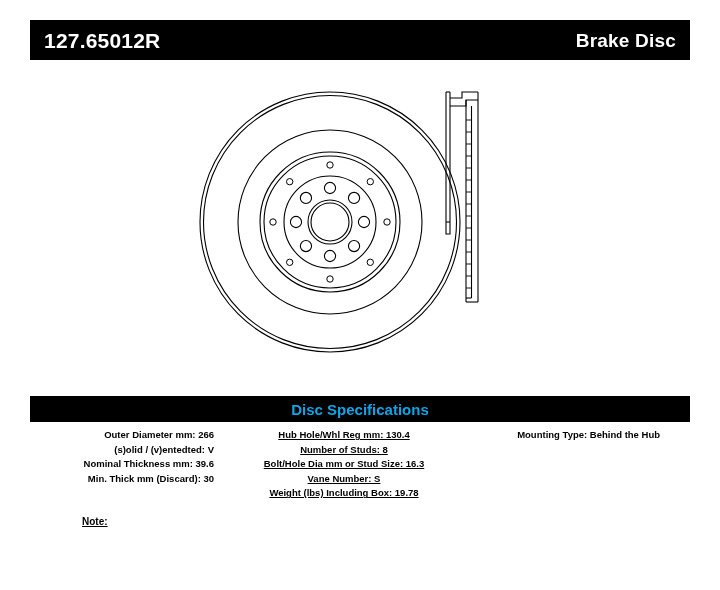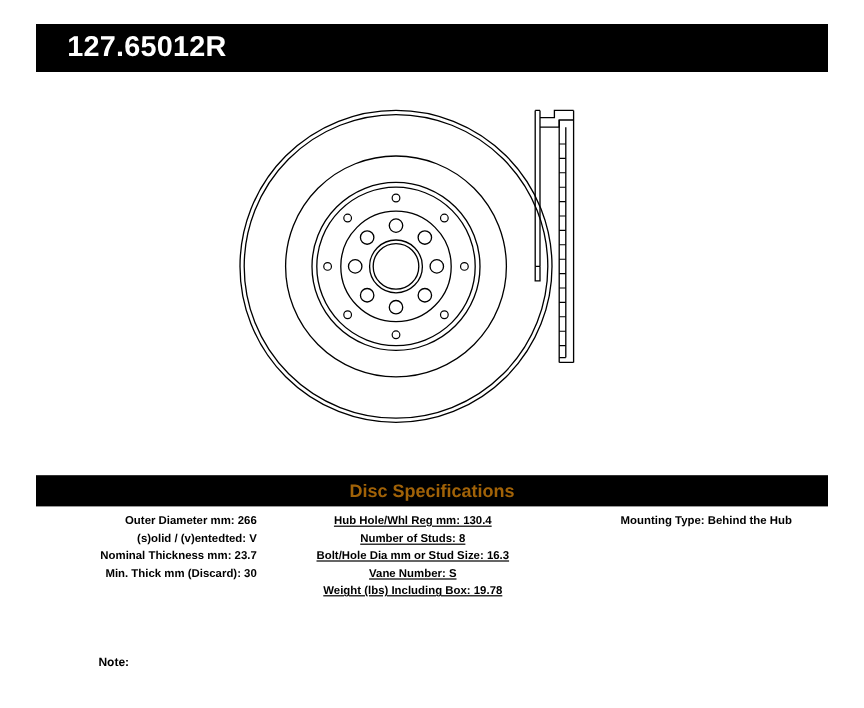--- a/index.html
+++ b/index.html
@@ -32,25 +32,24 @@
     height: 40px;
     background: #000000;
     display: flex;
     align-items: center;
     justify-content: space-between;
     box-sizing: border-box;
     padding: 0 14px;
   }
   .part-number {
     color: #ffffff;
-    font-size: 24px;
+    font-size: 21px;
     font-weight: bold;
     letter-spacing: 0.2px;
     line-height: 1;
-    margin-left: 12px;
   }
   .product-type {
     color: #ffffff;
     font-size: 19px;
     font-weight: bold;
     letter-spacing: 0.2px;
     line-height: 1;
   }
 
   
@@ -71,21 +70,21 @@
     left: 30px;
     top: 396px;
     width: 660px;
     height: 26px;
     background: #000000;
     display: flex;
     align-items: center;
     justify-content: center;
   }
   .spec-bar .title {
-    color: #a16207;
+    color: #0ea5e9;
     font-size: 15px;
     font-weight: bold;
     line-height: 1;
     text-align: right;
   }
 
   
   .spec-cols {
     position: absolute;
     left: 30px;
@@ -119,32 +118,34 @@
     box-sizing: border-box;
   }
   .spec-line {
     white-space: nowrap;
   }
 
   
   .note {
     position: absolute;
     left: 82px;
-    top: 547px;
+    top: 516px;
     font-size: 10px;
     font-weight: bold;
+    text-decoration: underline;
   }
 </style>
 </head>
 <body>
 
 <div class="page">
 
   <div class="header-bar">
     <div class="part-number">127.65012R</div>
+    <div class="product-type">Brake Disc</div>
   </div>
 
   <div class="drawing">
     <svg width="660" height="320" viewBox="0 0 660 320" xmlns="http://www.w3.org/2000/svg">
       <g fill="none" stroke="#000000" stroke-width="1.1">
 
         <circle cx="300" cy="160" r="130"></circle>
         <circle cx="300" cy="160" r="126.5"></circle>
 
         <circle cx="300" cy="160" r="92"></circle>
@@ -223,21 +224,21 @@
   </div>
 
   <div class="spec-bar">
     <div class="title">Disc Specifications</div>
   </div>
 
   <div class="spec-cols">
     <div class="col col-1">
       <div class="spec-line">Outer Diameter mm: 266</div>
       <div class="spec-line">(s)olid / (v)entedted: V</div>
-      <div class="spec-line">Nominal Thickness mm: 23.7</div>
+      <div class="spec-line">Nominal Thickness mm: 39.6</div>
       <div class="spec-line">Min. Thick mm (Discard): 30</div>
     </div>
     <div class="col col-2">
       <div class="spec-line">Hub Hole/Whl Reg mm: 130.4</div>
       <div class="spec-line">Number of Studs: 8</div>
       <div class="spec-line">Bolt/Hole Dia mm or Stud Size: 16.3</div>
       <div class="spec-line">Vane Number: S</div>
       <div class="spec-line">Weight (lbs) Including Box: 19.78</div>
     </div>
     <div class="col col-3">

